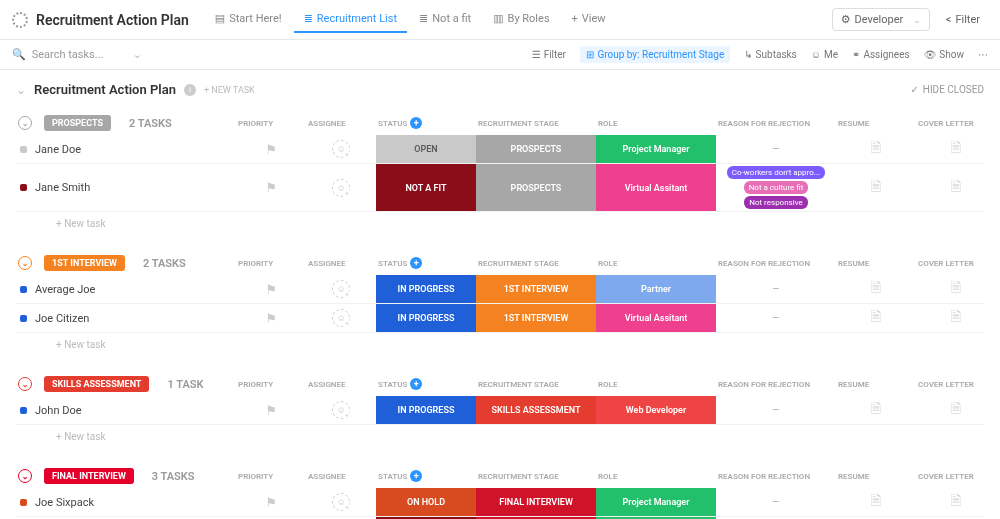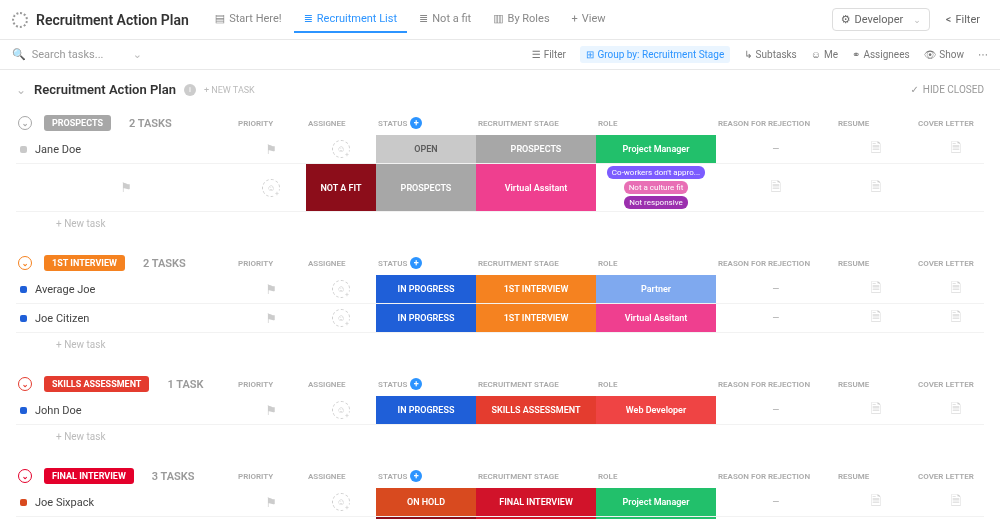--- a/index.html
+++ b/index.html
@@ -176,20 +176,24 @@
             <div class="pill" style="background:#a7a7a7">PROSPECTS</div>
             <div class="pill" style="background:#22c06b">Project Manager</div>
             <div class="dash">–</div>
             <div class="doc-icon">🗎</div>
             <div class="doc-icon">🗎</div>
           </div>
         </div>
         <div class="task-row">
           <div class="indent"></div>
           <div class="task-cells">
+            <div class="name-cell">
+              <span class="dot" style="background:#8c0d1a"></span>
+              <span>Jane Smith</span>
+            </div>
             <div class="icon-cell">⚑</div>
             <div class="icon-cell">
               <span class="assignee-avatar">☺<span class="assignee-plus">+</span></span>
             </div>
             <div class="pill" style="background:#8c0d1a;">NOT A FIT</div>
             <div class="pill" style="background:#a7a7a7">PROSPECTS</div>
             <div class="pill" style="background:#ef3f8f">Virtual Assitant</div>
             <div class="rej-cell">
               <span class="rej-tag" style="background:#7c5cff">Co-workers don't appro...</span>
               <span class="rej-tag" style="background:#e86fb5">Not a culture fit</span>

